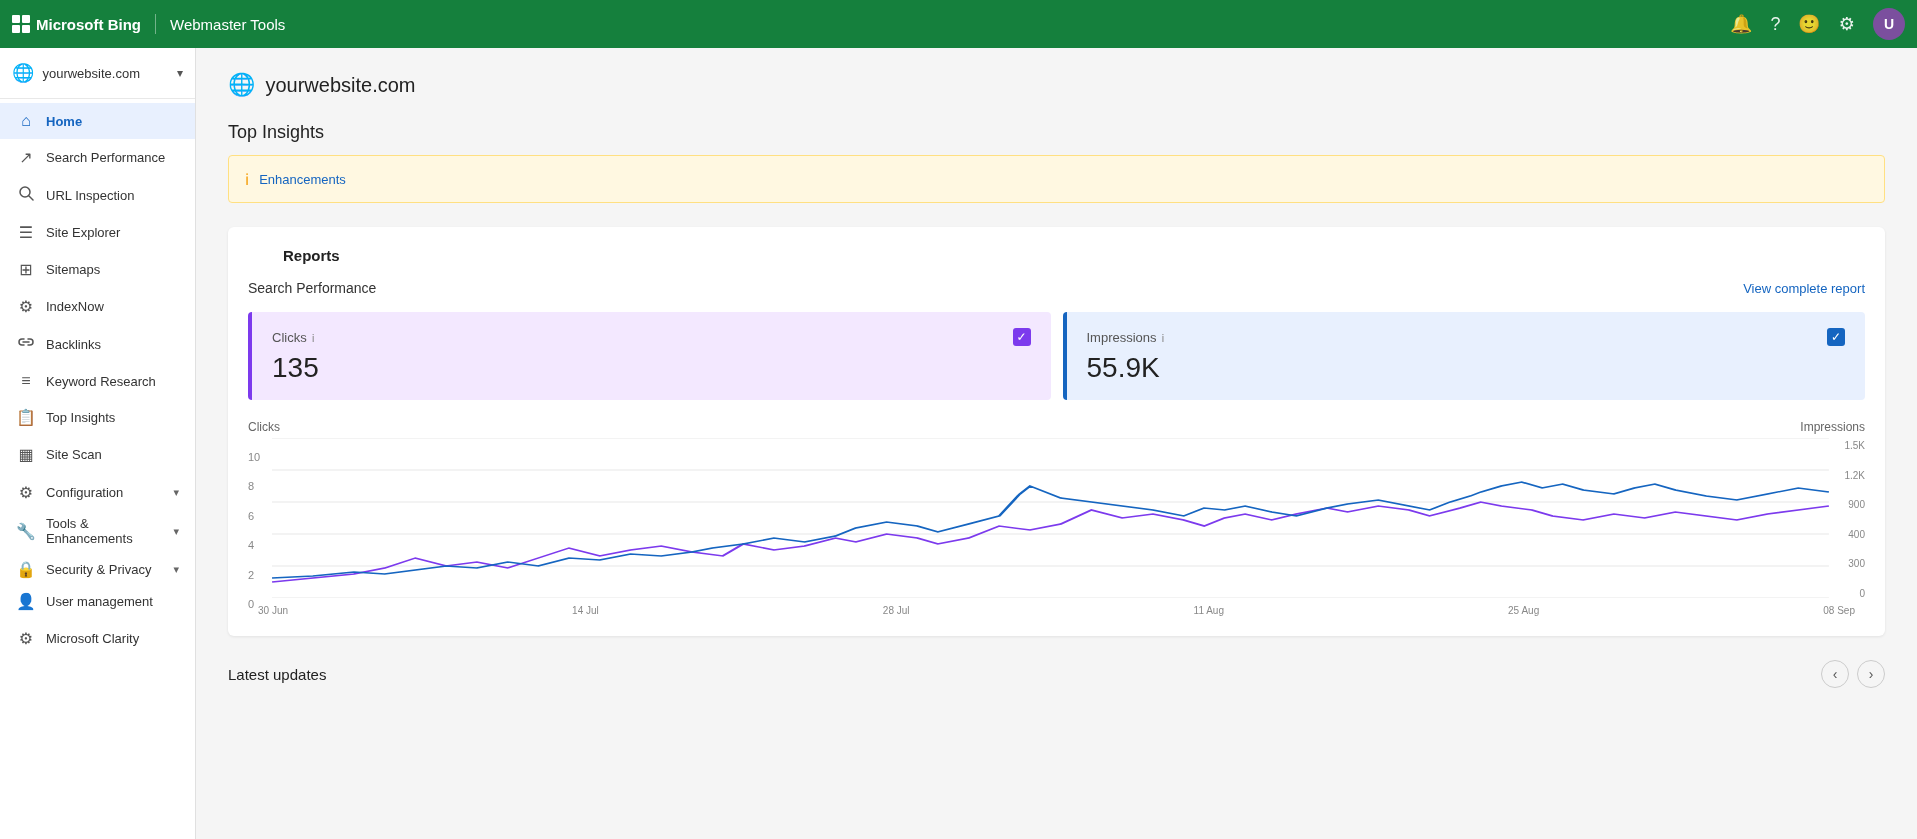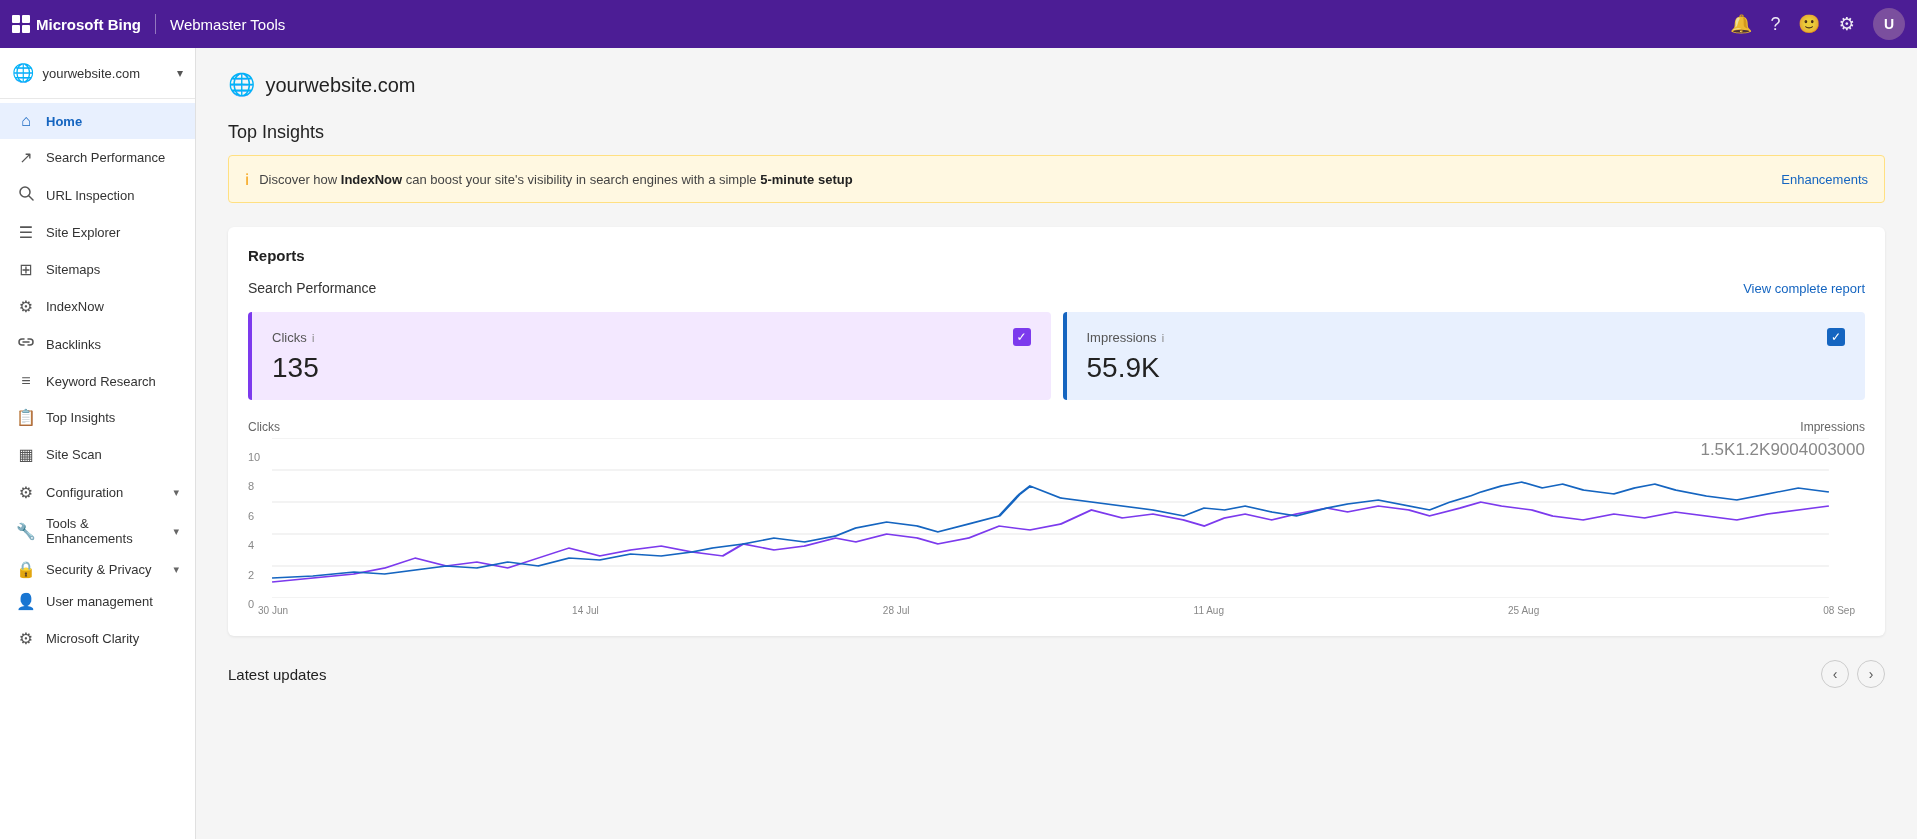--- a/index.html
+++ b/index.html
@@ -1,20 +1,20 @@
 <!DOCTYPE html>
 <html><head>
   <meta charset="utf-8">
   <style>
     * { box-sizing: border-box; margin: 0; padding: 0; }
     body { font-family: 'Segoe UI', Arial, sans-serif; font-size: 14px; background: #f3f3f3; color: #333; display: flex; flex-direction: column; height: 100vh; overflow: hidden; }
 
     
     .topnav {
-      background: #4c1d95;
+      background: #15803d;
       height: 48px;
       display: flex;
       align-items: center;
       padding: 0 12px;
       gap: 8px;
       flex-shrink: 0;
       z-index: 10;
     }
     .topnav-logo { display: flex; align-items: center; gap: 6px; color: #fff; font-size: 15px; font-weight: 600; }
     .topnav-logo .grid-icon { display: grid; grid-template-columns: 1fr 1fr; gap: 2px; width: 18px; height: 18px; }
@@ -112,21 +112,21 @@
       margin-bottom: 24px;
     }
     .banner-icon { color: #f59e0b; font-size: 16px; }
     .banner-text { flex: 1; font-size: 13px; color: #444; }
     .banner-text strong { font-weight: 700; color: #222; }
     .banner-link { color: #1565c0; font-size: 13px; cursor: pointer; text-decoration: none; font-weight: 500; }
 
     
     .reports-section { background: #fff; border-radius: 6px; padding: 20px; box-shadow: 0 1px 3px rgba(0,0,0,0.08); margin-bottom: 24px; }
     .reports-header { display: flex; align-items: center; justify-content: space-between; margin-bottom: 16px; }
-    .reports-title { font-size: 15px; font-weight: 600; color: #222; }
+    .reports-title { font-size: 15px; font-weight: 600; color: #222; margin-left: 35px; }
     .view-report-link { color: #1565c0; font-size: 13px; cursor: pointer; text-decoration: none; }
 
     
     .metric-cards { display: flex; gap: 12px; margin-bottom: 20px; }
     .metric-card {
       flex: 1;
       border-radius: 4px;
       padding: 16px 20px;
       display: flex;
       flex-direction: column;
@@ -141,21 +141,21 @@
     .metric-checkbox.purple { background: #7c3aed; }
     .metric-checkbox.blue { background: #1565c0; }
     .metric-checkbox span { color: #fff; font-size: 12px; }
     .metric-value { font-size: 28px; font-weight: 300; color: #222; }
 
     
     .chart-container { position: relative; }
     .chart-legend { display: flex; justify-content: space-between; font-size: 12px; color: #666; margin-bottom: 4px; }
     .chart-x-labels { display: flex; justify-content: space-between; font-size: 10px; color: #888; margin-top: 4px; padding: 0 10px; }
     .chart-y-left { position: absolute; left: 0; top: 0; height: 100%; display: flex; flex-direction: column; justify-content: space-between; font-size: 11px; color: #888; padding: 2px 0; margin-top: 11px; }
-    .chart-y-right { position: absolute; right: 0; top: 0; height: 100%; display: flex; flex-direction: row; justify-content: space-between; font-size: 17px; color: #888; padding: 2px 0; text-align: right; }
+    .chart-y-right { position: absolute; right: 0; top: 0; height: 100%; display: flex; flex-direction: column; justify-content: space-between; font-size: 10px; color: #888; padding: 2px 0; text-align: right; }
     .chart-wrap { margin-left: 24px; margin-right: 36px; position: relative; }
 
     
     .updates-header { display: flex; align-items: center; justify-content: space-between; margin-top: 8px; }
     .updates-title { font-size: 15px; font-weight: 400; color: #222; }
     .updates-nav { display: flex; gap: 8px; }
     .updates-nav button { background: none; border: 1px solid #ccc; border-radius: 50%; width: 28px; height: 28px; cursor: pointer; display: flex; align-items: center; justify-content: center; color: #555; font-size: 14px; }
   </style>
 </head>
 <body>
@@ -274,23 +274,20 @@
 
     <div class="site-header">
       <span class="globe-icon">🌐</span>
       <span class="site-title">yourwebsite.com</span>
     </div>
 
     <h2 class="section-title">Top Insights</h2>
 
     <div class="banner">
       <span class="banner-icon">ℹ</span>
-      <span class="banner-text">
-        <span>Discover how </span><strong>IndexNow</strong><span> can boost your site's visibility in search engines with a simple </span><strong>5-minute setup</strong>
-      </span>
       <a class="banner-link" href="#">Enhancements</a>
     </div>
 
     <div class="reports-section">
       <div class="reports-header">
         <span class="reports-title">Reports</span>
       </div>
       <div class="reports-header">
         <span style="font-size:14px; color:#333;">Search Performance</span>
         <a class="view-report-link" href="#">View complete report</a>

